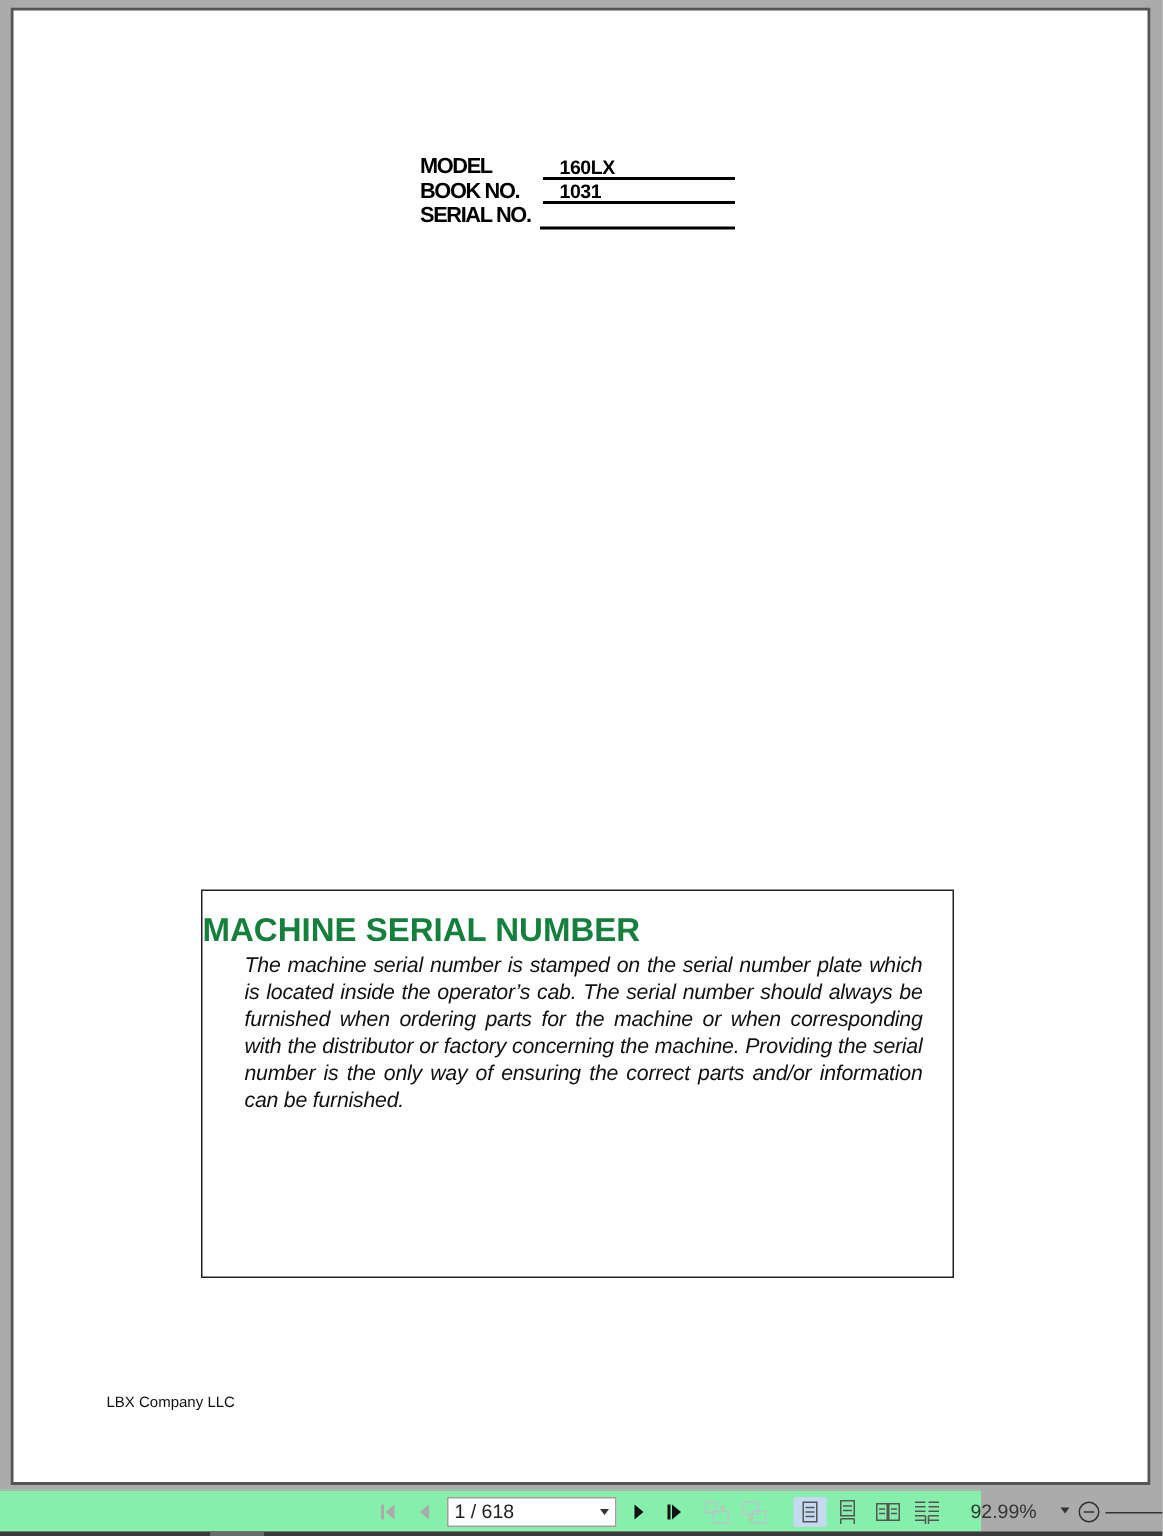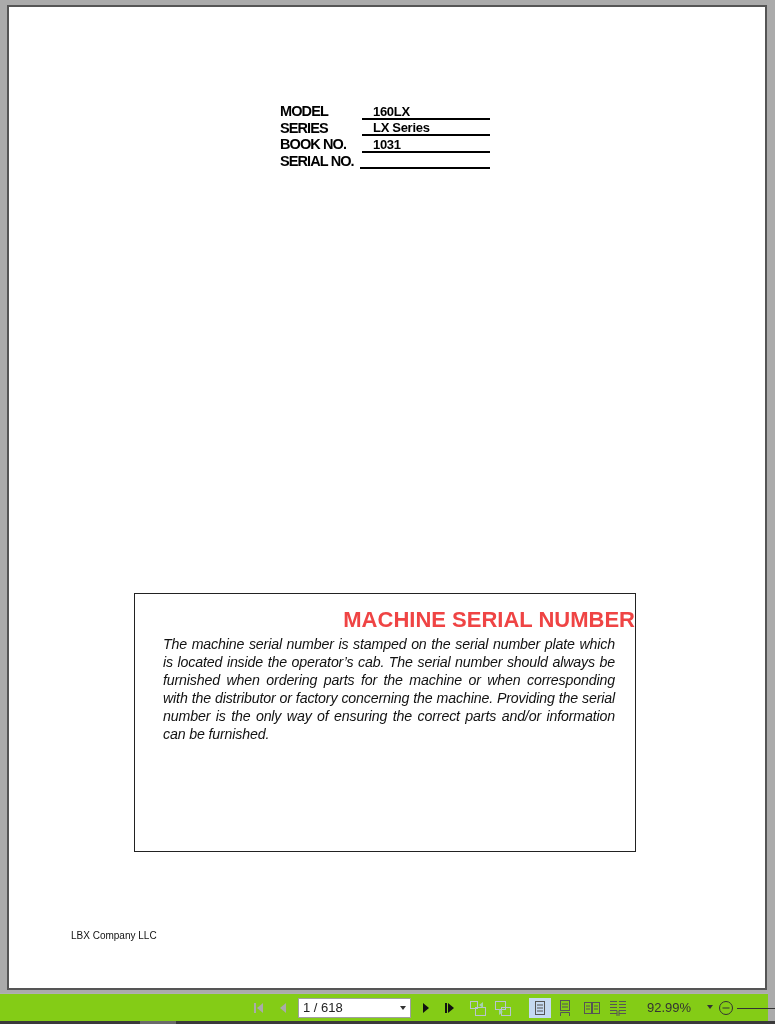--- a/index.html
+++ b/index.html
@@ -22,39 +22,39 @@
       font-weight: bold; font-size: 13px; letter-spacing: -0.3px; line-height: 15px;
       padding-left: 11px; color: #000; white-space: nowrap;
     }
     .field-row.serial .field-value { left: 80px; width: 130px; }
 
     .serial-box {
       position: absolute; left: 125px; top: 586px; width: 502px; height: 259px;
       border: 1.5px solid #222;
     }
     .box-title {
-      position: absolute; left: 0; right: 0; top: 13px; text-align: right;
-      font-weight: bold; font-size: 22px; letter-spacing: 0px; color: #ef4444;
+      position: absolute; left: 0; right: 0; top: 13px; text-align: left;
+      font-weight: bold; font-size: 22px; letter-spacing: 0px; color: #15803d;
     }
     .box-para {
       position: absolute; left: 28px; width: 452px;
       font-size: 14.2px; line-height: 18px; color: #111; text-align: justify;
       letter-spacing: -0.15px;
       font-style: italic;
     }
     .box-para.p1 { top: 41px; }
     .box-para.p2 { top: 167px; }
 
     .footer-company {
       position: absolute; left: 62px; top: 923px; font-size: 10px; color: #111;
     }
 
     .toolbar {
-      position: absolute; left: 0; top: 993px; width: 768px; height: 28px;
-      background: #84cc16; border-top: 1px solid #b0b0b0;
+      position: absolute; left: 0; top: 993px; width: 654px; height: 28px;
+      background: #86efac; border-top: 1px solid #b0b0b0;
     }
     .toolbar-bottom { position: absolute; left: 0; top: 1021px; width: 775px; height: 3px; background: #3a3a3a; }
     .toolbar-bottom .seg { position: absolute; left: 140px; width: 36px; height: 3px; background: #6a6a6a; }
     .tb-icon { position: absolute; top: 4px; height: 20px; display: flex; align-items: center; justify-content: center; cursor: pointer; }
     .tb-icon svg { display: block; }
     .page-input {
       position: absolute; left: 298px; top: 4px; width: 113px; height: 20px;
       background: #fff; border: 1px solid #a0a0a0;
       font-size: 13px; color: #222; line-height: 18px; padding-left: 4px;
     }
@@ -68,24 +68,20 @@
 <body>
 
 <div class="viewer">
 
   <div class="page">
 
     <div class="fields">
       <div class="field-row">
         <span class="field-label">MODEL</span>
         <span class="field-value">160LX</span>
-      </div>
-      <div class="field-row">
-        <span class="field-label">SERIES</span>
-        <span class="field-value">LX Series</span>
       </div>
       <div class="field-row">
         <span class="field-label">BOOK NO.</span>
         <span class="field-value">1031</span>
       </div>
       <div class="field-row serial">
         <span class="field-label">SERIAL NO.</span>
         <span class="field-value"></span>
       </div>
     </div>

